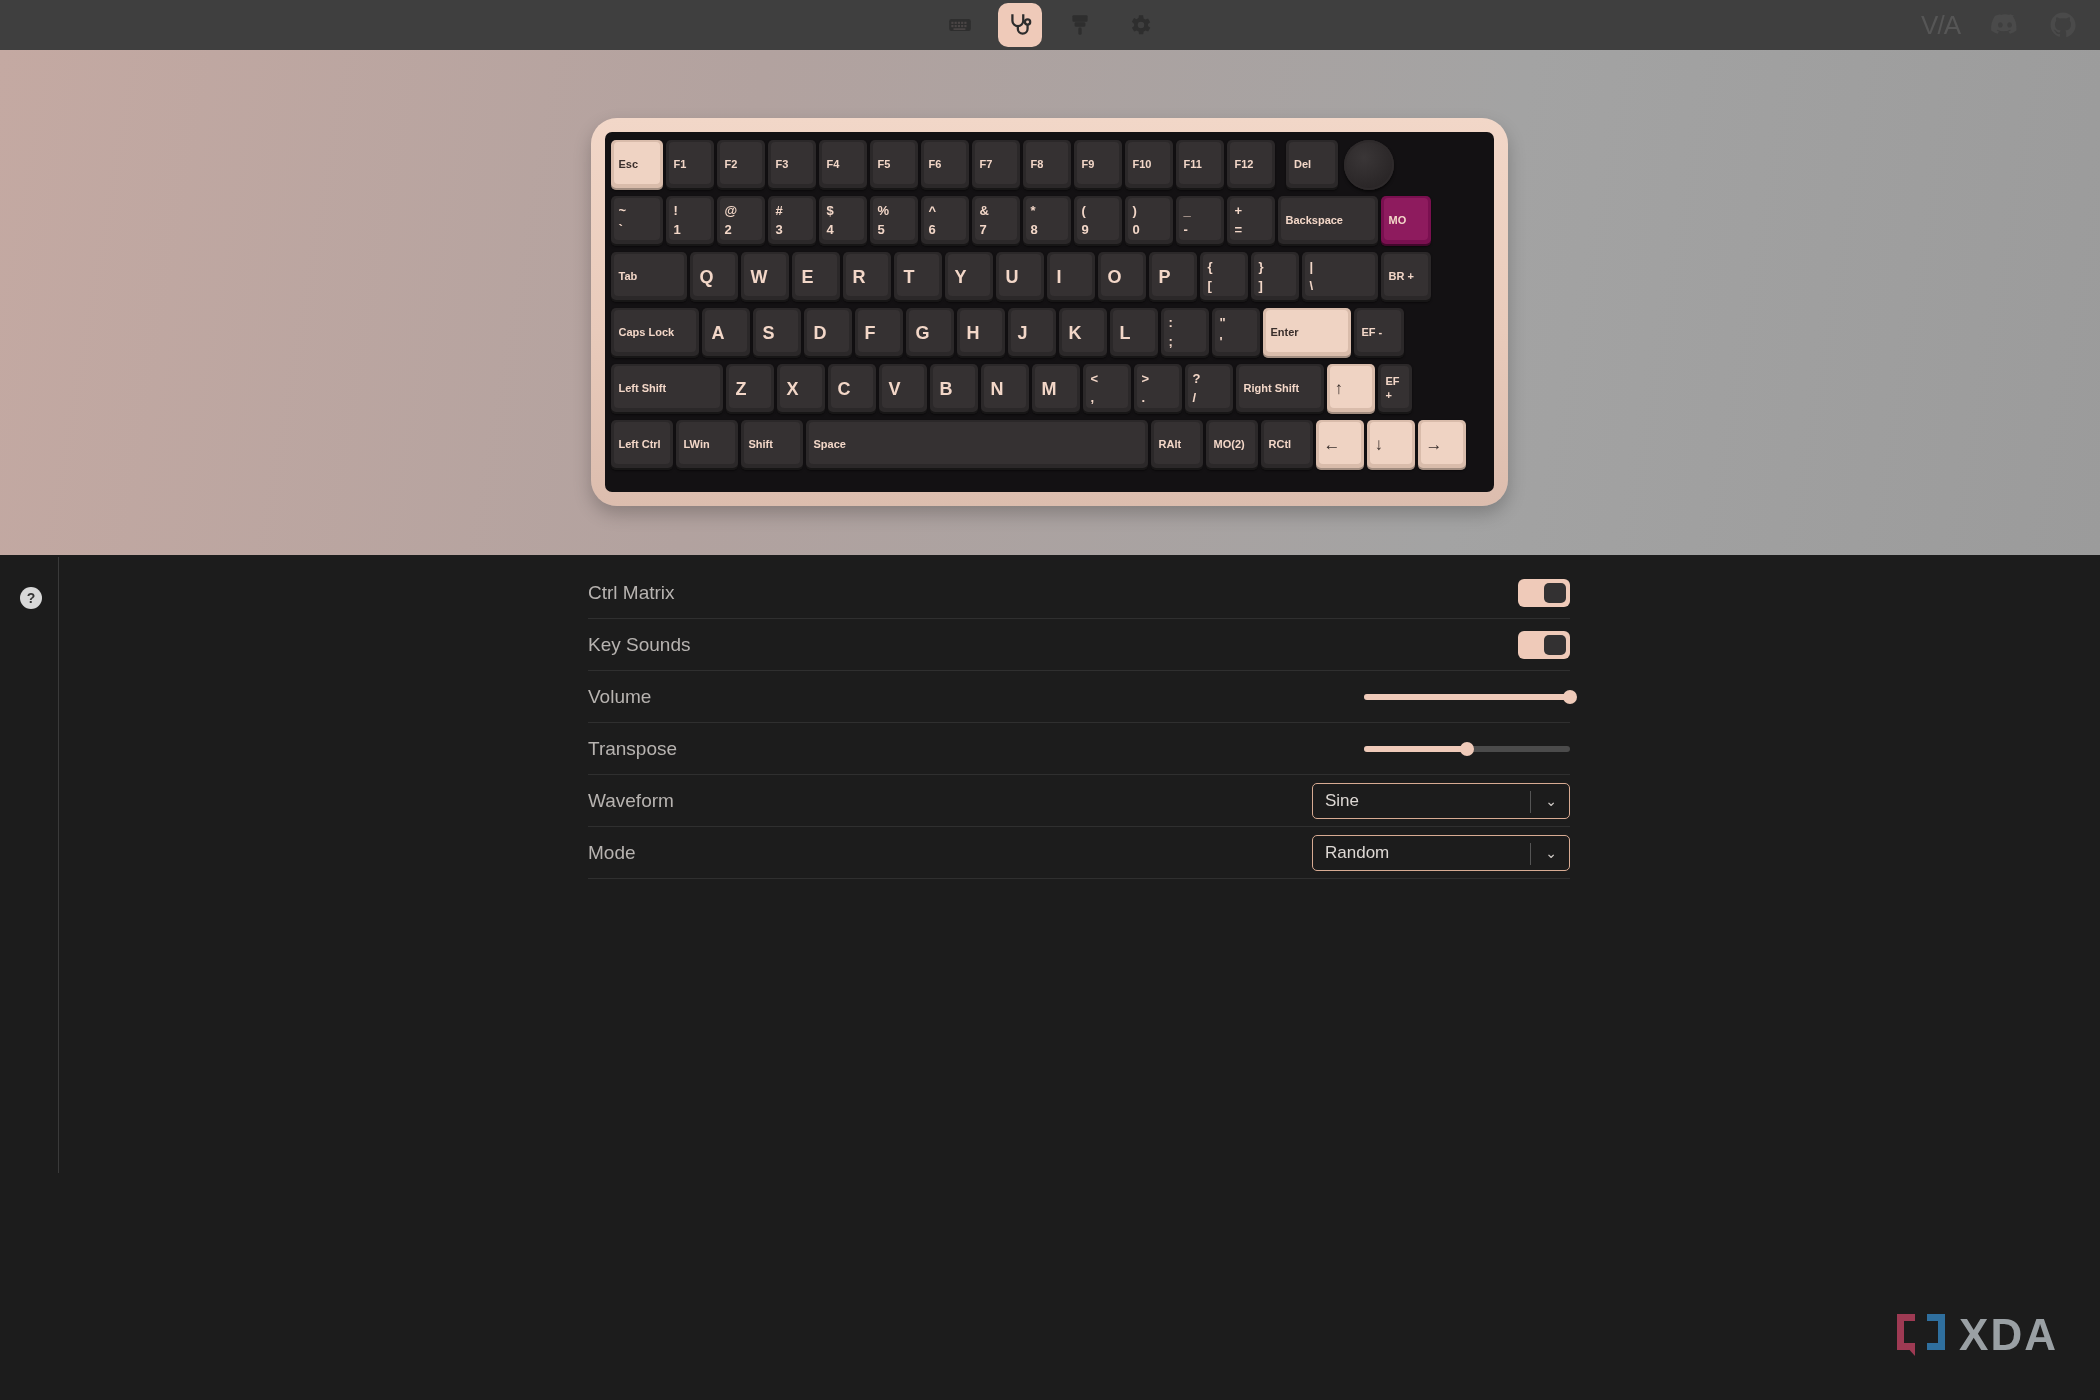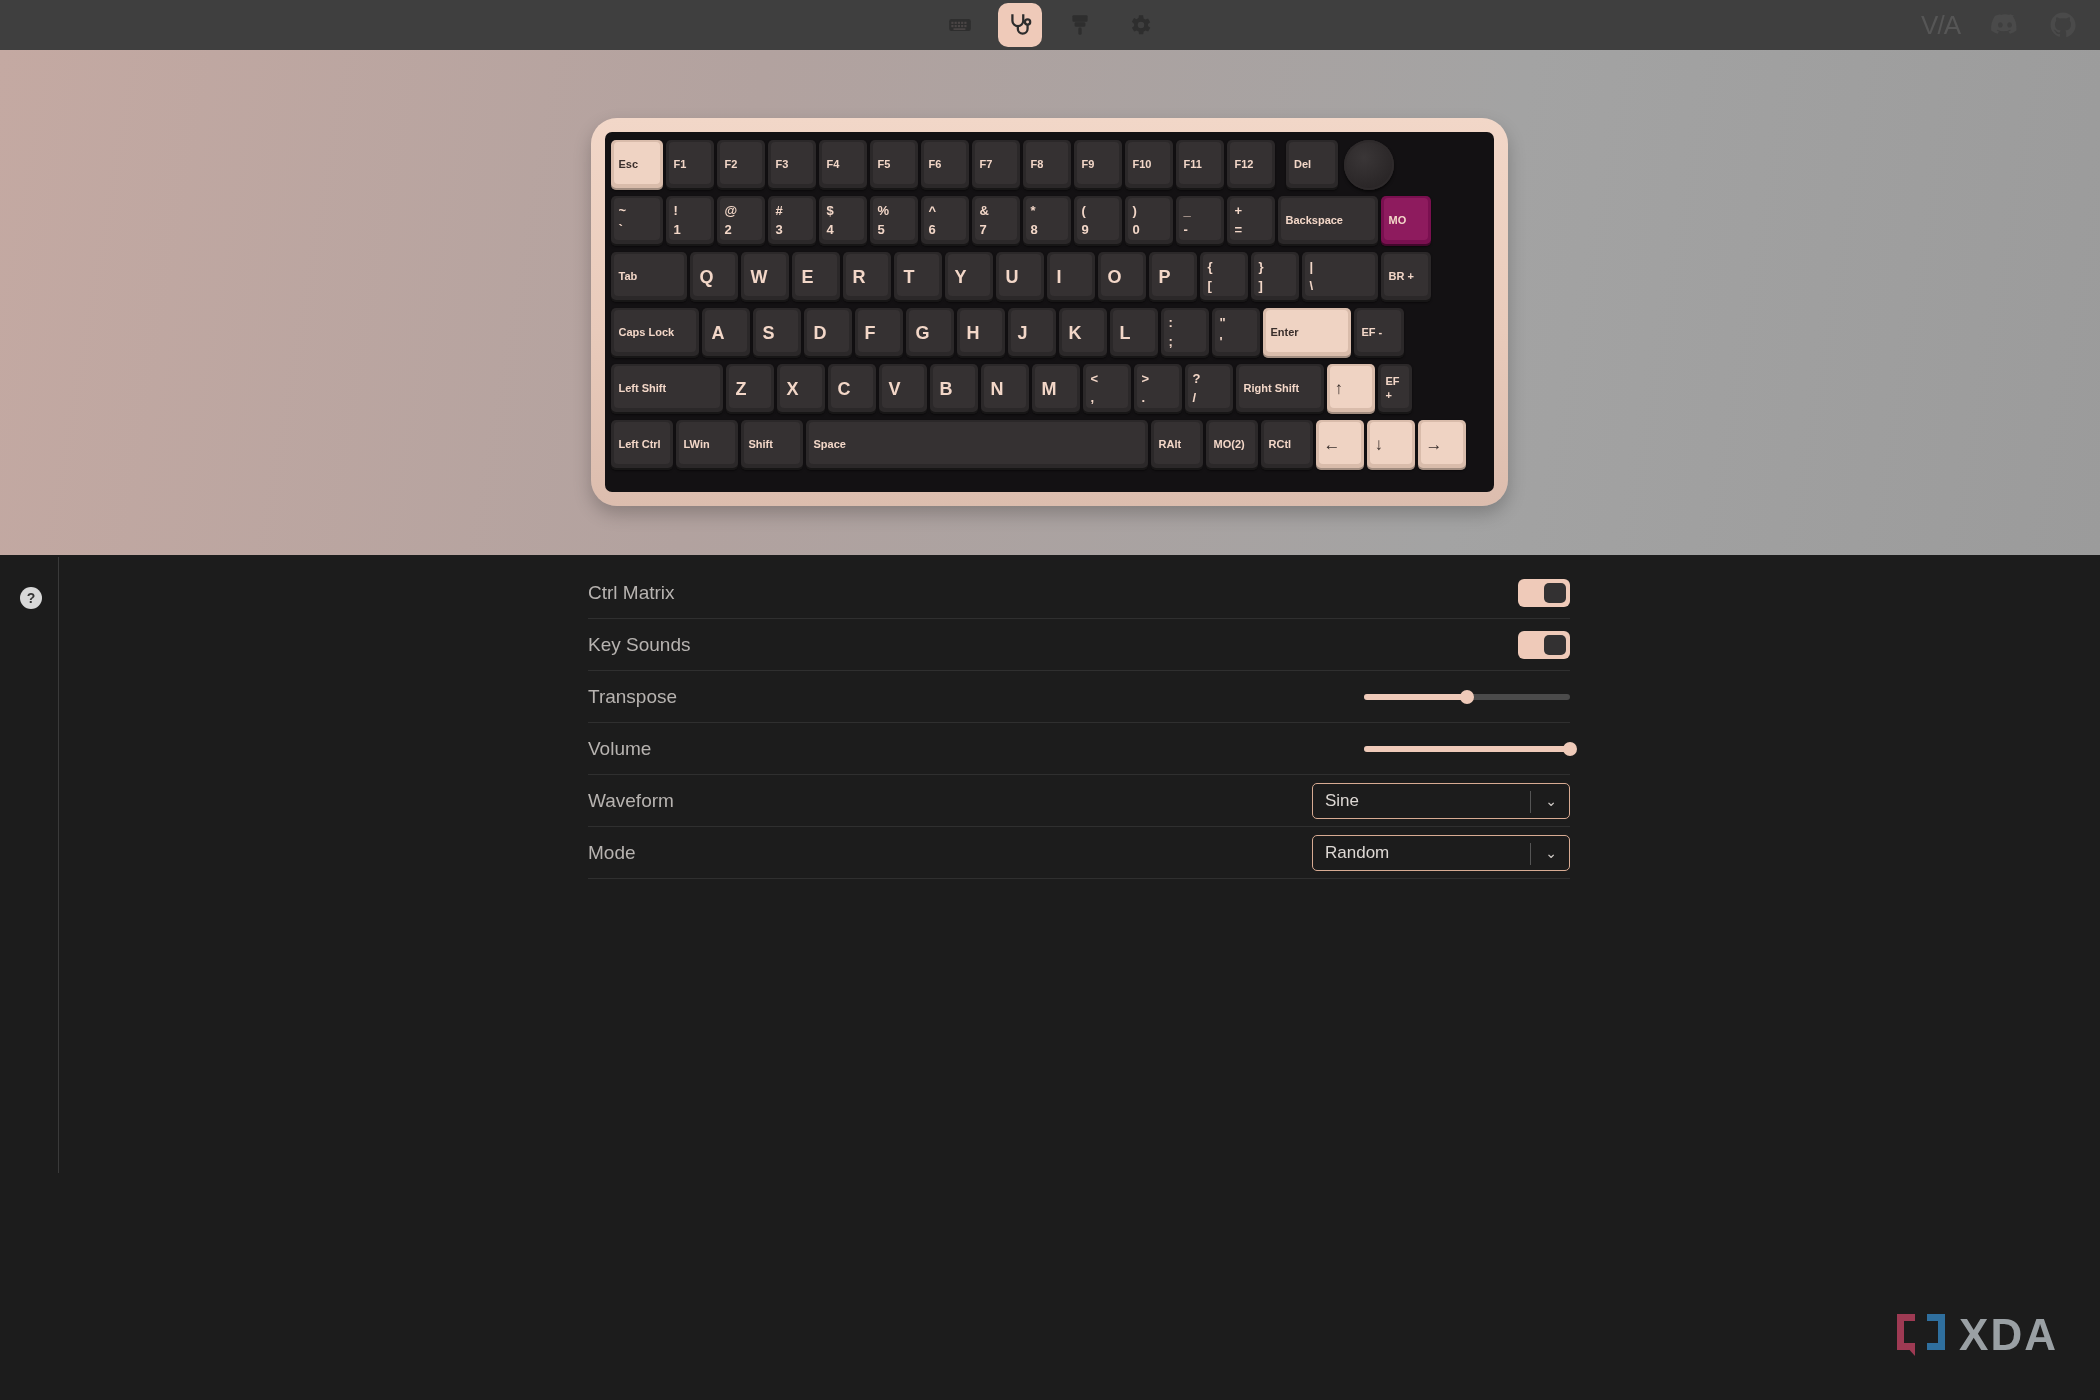--- a/index.html
+++ b/index.html
@@ -644,33 +644,33 @@
           <div class="knob"></div>
         </div>
       </div>
       <div class="srow">
         <div class="srow-label">Key Sounds</div>
         <div class="toggle">
           <div class="knob"></div>
         </div>
       </div>
       <div class="srow">
+        <div class="srow-label">Volume</div>
+        <div class="slider">
+          <div class="track"></div>
+          <div class="fill" style="width: 100%;"></div>
+          <div class="thumb" style="left: 100%;"></div>
+        </div>
+      </div>
+      <div class="srow">
         <div class="srow-label">Transpose</div>
         <div class="slider">
           <div class="track"></div>
           <div class="fill" style="width: 50%;"></div>
           <div class="thumb" style="left: 50%;"></div>
-        </div>
-      </div>
-      <div class="srow">
-        <div class="srow-label">Volume</div>
-        <div class="slider">
-          <div class="track"></div>
-          <div class="fill" style="width: 100%;"></div>
-          <div class="thumb" style="left: 100%;"></div>
         </div>
       </div>
       <div class="srow">
         <div class="srow-label">Waveform</div>
         <div class="select">
           <span>Sine</span>
           <span class="sep"></span>
           <span class="chev">⌄</span>
         </div>
       </div>

